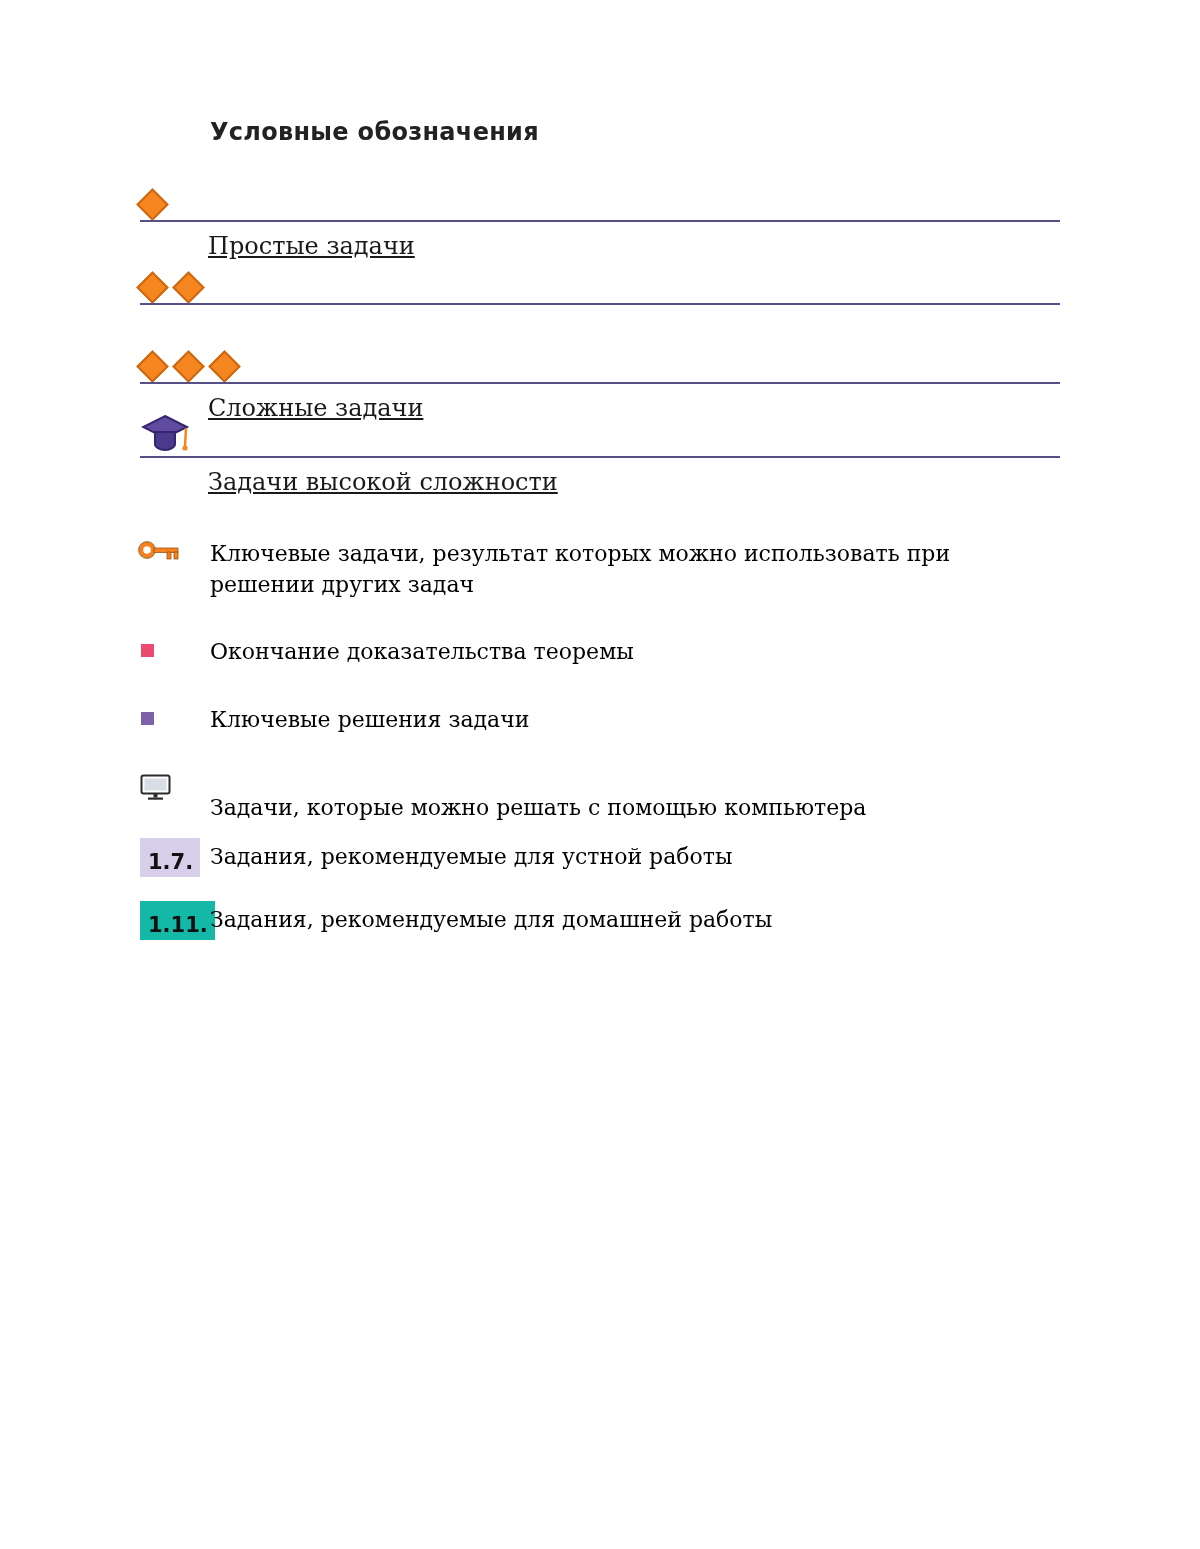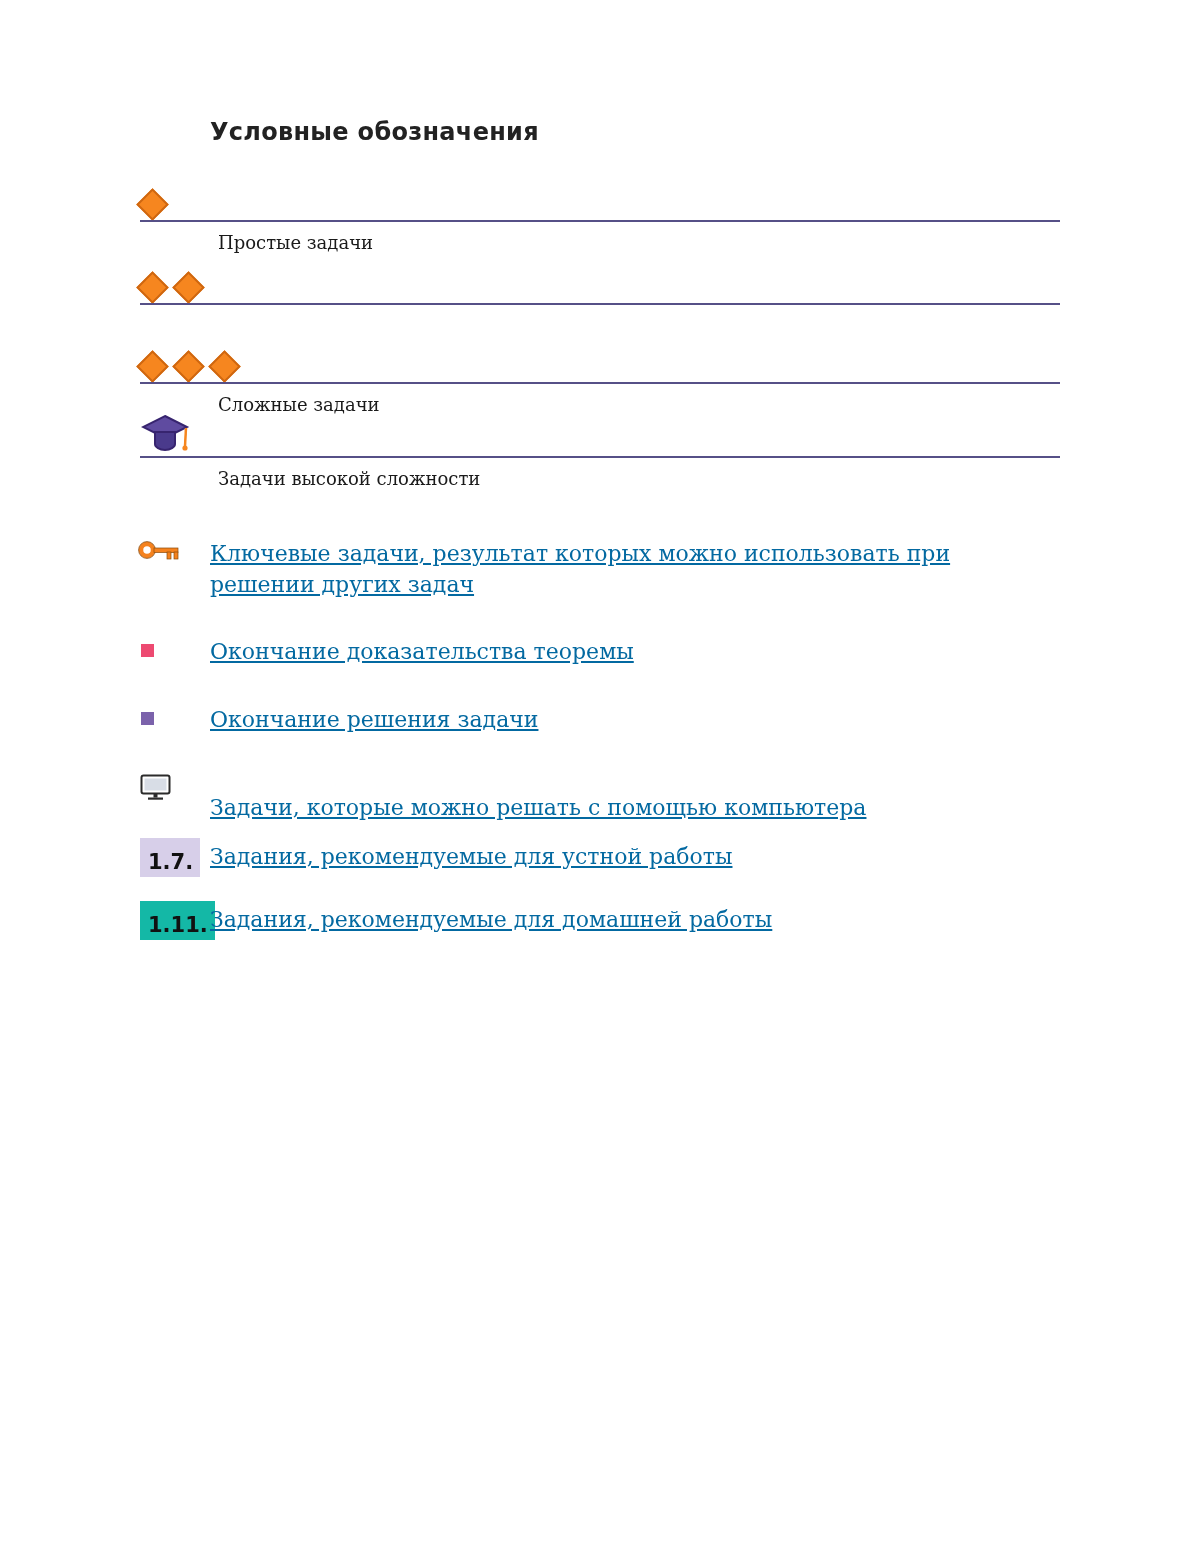--- a/index.html
+++ b/index.html
@@ -37,33 +37,33 @@
   }
   .diamond{
     width:19px;
     height:19px;
     background:#f6861f;
     border:2px solid #cf6710;
     transform:rotate(45deg);
   }
   .tier-label{
     position:absolute;
-    left:218px;
-    font-size:18px;
+    left:208px;
+    font-size:24px;
     color:#1a1a1a;
     white-space:nowrap;
+    text-decoration:underline;
   }
   .item-label{
     position:absolute;
     left:210px;
     font-size:22px;
     line-height:31px;
     width:760px;
-    color:#0369a1;
-    text-decoration:underline;
+    color:#000000;
   }
   .sq{
     position:absolute;
     left:141px;
     width:13px;
     height:13px;
   }
   .sq-pink{background:#ed4a71;}
   .sq-purple{background:#7b62ab;}
   .badge{
@@ -127,21 +127,21 @@
       <rect x="29" y="12" width="4" height="7" fill="#f5821e" stroke="#8a4a0a" stroke-width="0.7"></rect>
       <rect x="36" y="12" width="4" height="7" fill="#f5821e" stroke="#8a4a0a" stroke-width="0.7"></rect>
     </svg>
   </div>
   <div class="item-label" style="top:538px">Ключевые задачи, результат которых можно использовать при решении других задач</div>
 
   <span class="sq sq-pink" style="top:644px"></span>
   <div class="item-label" style="top:636px">Окончание доказательства теоремы</div>
 
   <span class="sq sq-purple" style="top:712px"></span>
-  <div class="item-label" style="top:704px">Окончание решения задачи</div>
+  <div class="item-label" style="top:704px">Ключевые решения задачи</div>
 
   <div class="monitor-icon">
     <svg width="32" height="28" viewBox="0 0 32 28">
       <rect x="1.5" y="1.5" width="28" height="18" rx="2" fill="#ffffff" stroke="#2b2b2b" stroke-width="2"></rect>
       <rect x="4.5" y="4.5" width="22" height="12" fill="#d8dde6"></rect>
       <rect x="13.5" y="20" width="4" height="3.5" fill="#2b2b2b"></rect>
       <rect x="8" y="23.5" width="15" height="2.2" fill="#2b2b2b"></rect>
     </svg>
   </div>
   <div class="item-label" style="top:792px">Задачи, которые можно решать с помощью компьютера</div>

